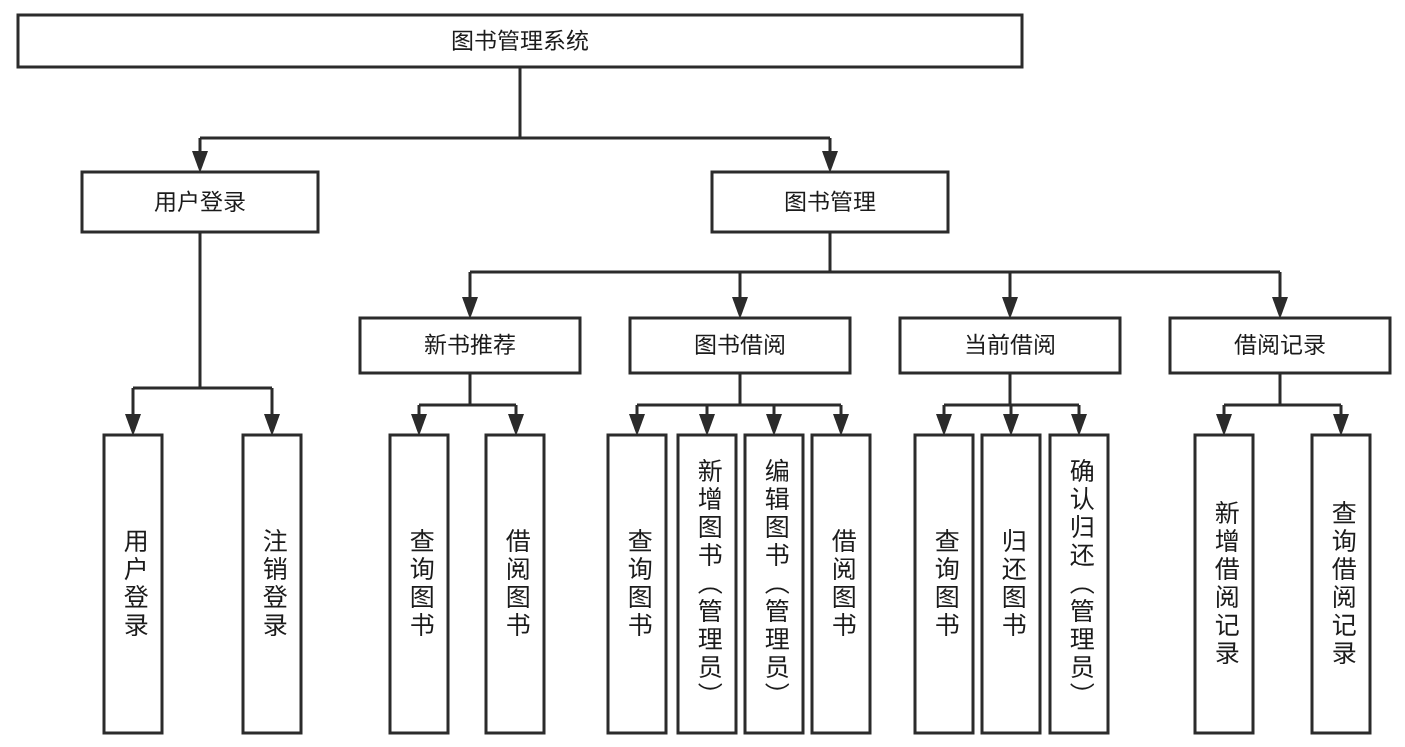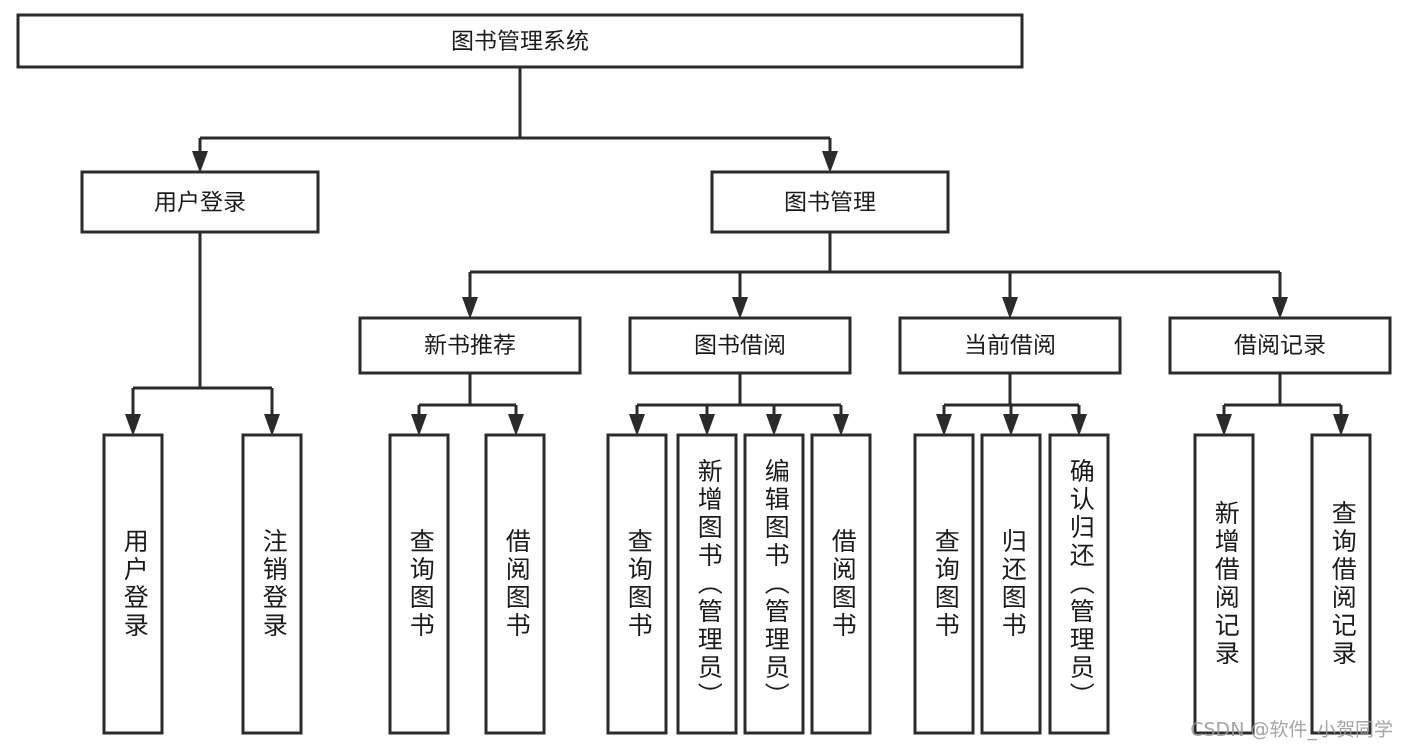--- a/index.html
+++ b/index.html
@@ -206,14 +206,13 @@
       <div class="leaf-label-wrap" style="left: 1050px; top: 435px; width: 58px; height: 298px;">
         <span class="leaf-label-v">确认归还（管理员）</span>
       </div>
       <div class="leaf-label-wrap" style="left: 1195px; top: 435px; width: 58px; height: 298px;">
         <span class="leaf-label-v">新增借阅记录</span>
       </div>
       <div class="leaf-label-wrap" style="left: 1312px; top: 435px; width: 58px; height: 298px;">
         <span class="leaf-label-v">查询借阅记录</span>
       </div>
     </div>
-  <div class="watermark">CSDN @软件_小贺同学</div>
 </div>
 
 </body></html>

